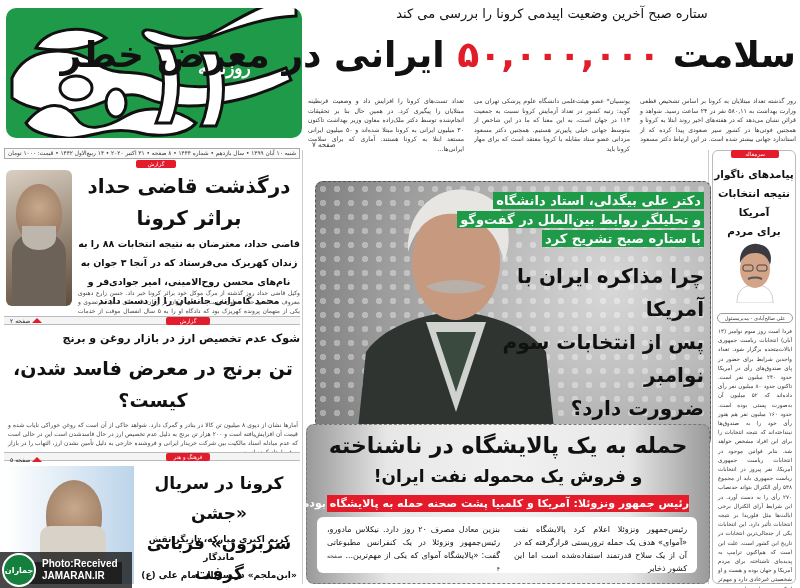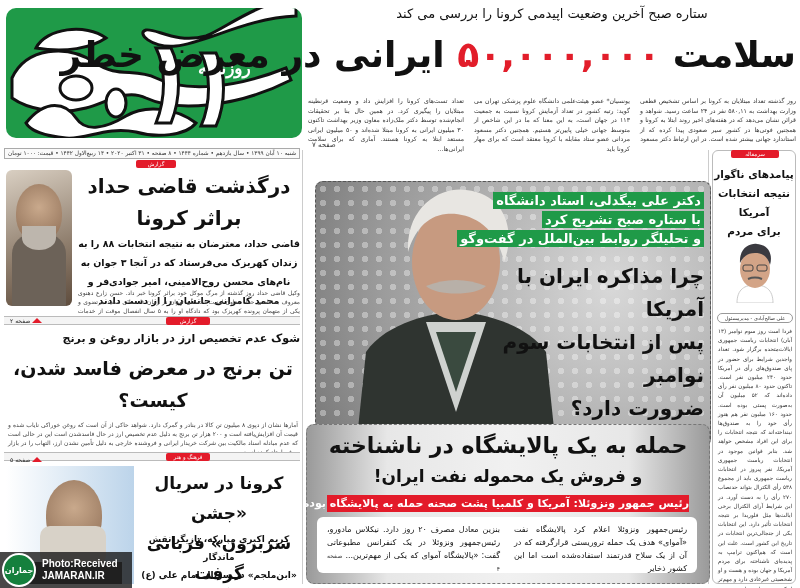--- a/index.html
+++ b/index.html
@@ -150,22 +150,22 @@
   <svg class="interviewee" viewBox="0 0 200 266">
     <path d="M0 266 L10 170 C30 140 80 130 100 130 C120 130 170 140 190 170 L200 266 Z" fill="#2f3430"></path>
     <path d="M70 140 L100 230 L130 140 Z" fill="#cfd2cf"></path>
     <path d="M80 150 L100 210 L120 150 Z" fill="#3a4a3f"></path>
     <ellipse cx="100" cy="80" rx="44" ry="58" fill="#c79a80"></ellipse>
     <path d="M52 70 C50 20 90 4 110 8 C150 12 160 50 148 80 C140 40 110 30 90 32 C70 34 58 50 52 70 Z" fill="#e8e6e2"></path>
     <path d="M70 104 C90 96 110 96 130 104 C120 114 80 114 70 104 Z" fill="#b8b0a8"></path>
   </svg>
   <div class="green-tags">
     <div class="green-tag">دکتر علی بیگدلی، استاد دانشگاه</div>
+    <div class="green-tag">و تحلیلگر روابط بین‌الملل در گفت‌وگو</div>
     <div class="green-tag">با ستاره صبح تشریح کرد</div>
-    <div class="green-tag">و تحلیلگر روابط بین‌الملل در گفت‌وگو</div>
   </div>
   <div class="interview-q">
     <div>چرا مذاکره ایران با آمریکا</div>
     <div>پس از انتخابات سوم نوامبر</div>
     <div>ضرورت دارد؟</div>
   </div>
   <div class="photo-page">صفحه ۳</div>
 </div>
 
 <div class="venezuela">

